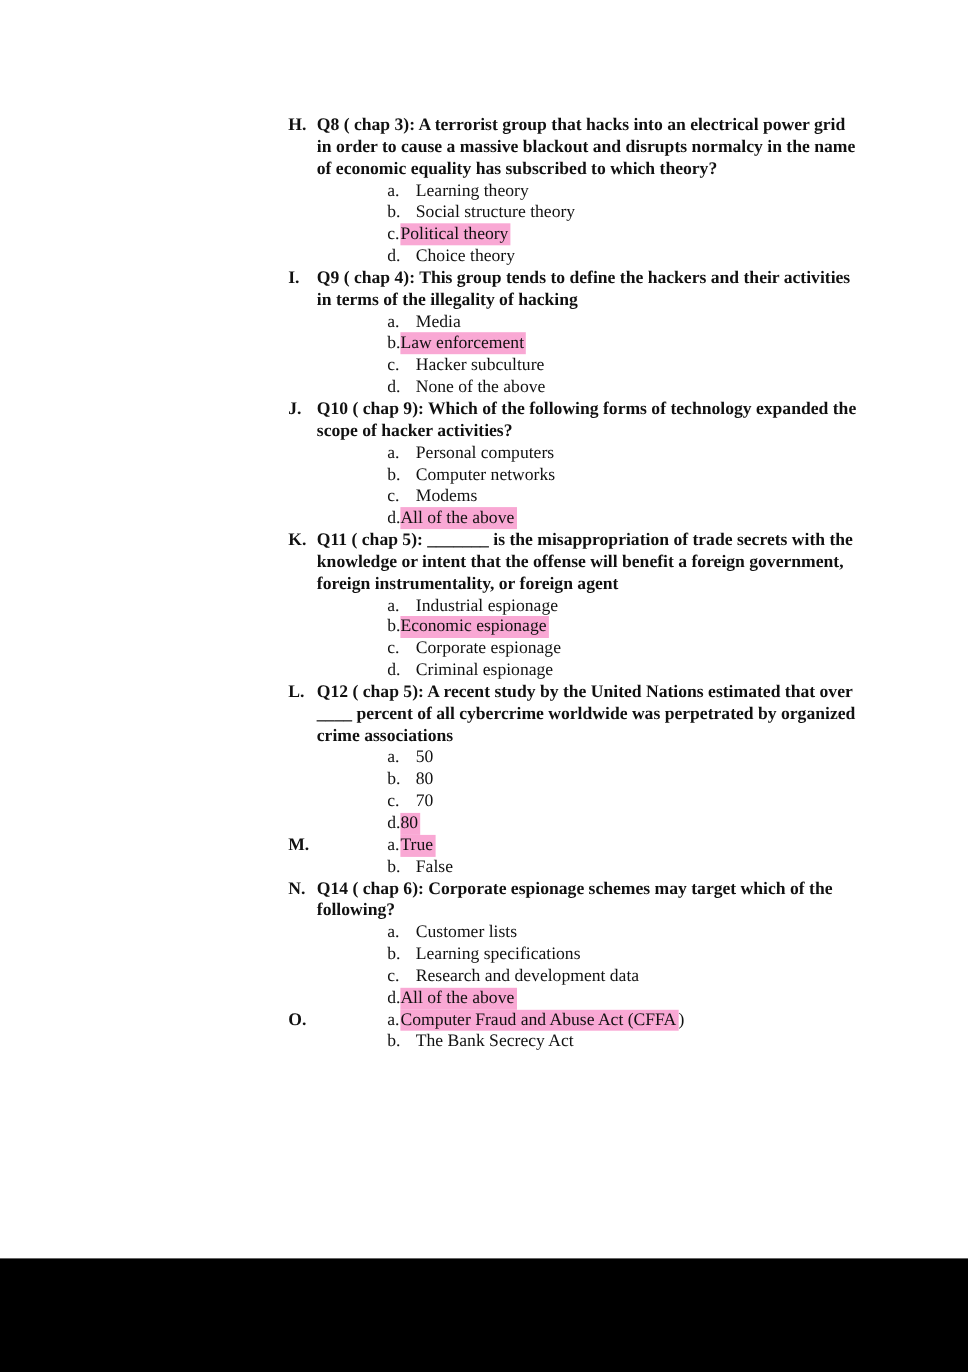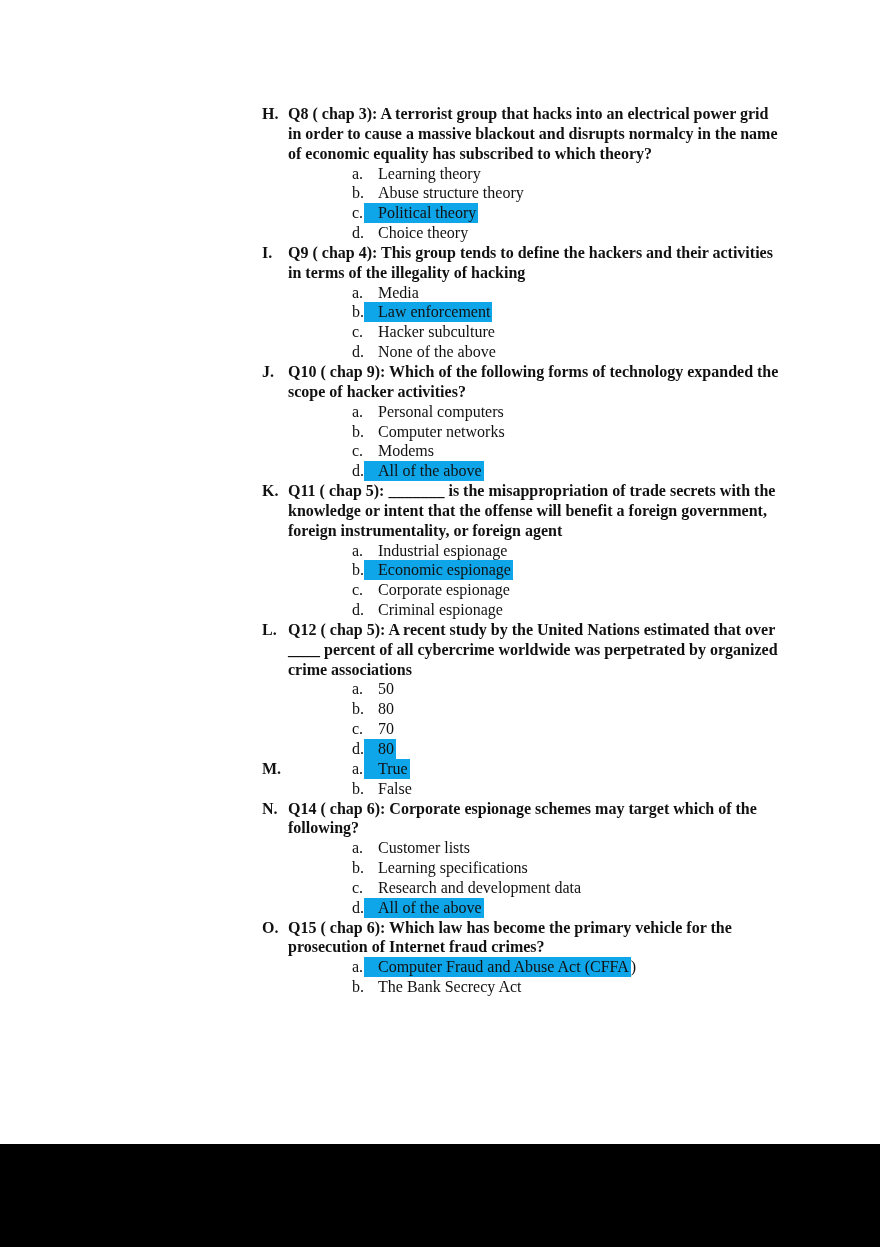--- a/index.html
+++ b/index.html
@@ -7,36 +7,36 @@
   .page { position: absolute; left: 0; top: 0; width: 880px; height: 1144px; background: #ffffff; }
   .bottom-band { position: absolute; left: 0; top: 1144px; width: 880px; height: 103px; background: #000000; }
   .content { position: absolute; left: 262px; top: 104px; width: 520px; font-family: "Liberation Serif", serif; color: #111; }
   .q { position: relative; }
   .q-head { position: relative; padding-left: 26px; font-weight: bold; font-size: 16px; line-height: 19.85px; }
   .q-letter { position: absolute; left: 0; top: 0; }
   .opts { margin: 0; padding: 0; list-style: none; }
   .opt { position: relative; font-size: 16px; line-height: 19.85px; padding-left: 116px; height: 19.85px; white-space: nowrap; }
   .opt-letter { position: absolute; left: 90px; top: 0; }
   .opt-text { display: inline-block; }
-  .opt.hl .opt-text { background: #0ea5e9; padding-left: 14px; margin-left: -14px; padding-right: 2px; }
+  .opt.hl .opt-text { background: #f9a8d4; margin-left: -14px; padding-right: 2px; }
 </style>
 </head>
 <body>
 
 <div class="page">
   <div class="content">
 
     <div class="q">
       <div class="q-head">
         <span class="q-letter">H.</span>
         <span>Q8 ( chap 3): A terrorist group that hacks into an electrical power grid in order to cause a massive blackout and disrupts normalcy in the name of economic equality has subscribed to which theory?</span>
       </div>
       <ul class="opts">
         <li class="opt"><span class="opt-letter">a.</span><span class="opt-text">Learning theory</span></li>
-        <li class="opt"><span class="opt-letter">b.</span><span class="opt-text">Abuse structure theory</span></li>
+        <li class="opt"><span class="opt-letter">b.</span><span class="opt-text">Social structure theory</span></li>
         <li class="opt hl"><span class="opt-letter">c.</span><span class="opt-text">Political theory</span></li>
         <li class="opt"><span class="opt-letter">d.</span><span class="opt-text">Choice theory</span></li>
       </ul>
     </div>
 
     <div class="q">
       <div class="q-head">
         <span class="q-letter">I.</span>
         <span>Q9 ( chap 4): This group tends to define the hackers and their activities in terms of the illegality of hacking</span>
       </div>
@@ -106,21 +106,20 @@
         <li class="opt"><span class="opt-letter">a.</span><span class="opt-text">Customer lists</span></li>
         <li class="opt"><span class="opt-letter">b.</span><span class="opt-text">Learning specifications</span></li>
         <li class="opt"><span class="opt-letter">c.</span><span class="opt-text">Research and development data</span></li>
         <li class="opt hl"><span class="opt-letter">d.</span><span class="opt-text">All of the above</span></li>
       </ul>
     </div>
 
     <div class="q">
       <div class="q-head">
         <span class="q-letter">O.</span>
-        <span>Q15 ( chap 6): Which law has become the primary vehicle for the prosecution of Internet fraud crimes?</span>
       </div>
       <ul class="opts">
         <li class="opt hl"><span class="opt-letter">a.</span><span class="opt-text">Computer Fraud and Abuse Act (CFFA</span><span>)</span></li>
         <li class="opt"><span class="opt-letter">b.</span><span class="opt-text">The Bank Secrecy Act</span></li>
       </ul>
     </div>
 
   </div>
 </div>
 <div class="bottom-band"></div>

